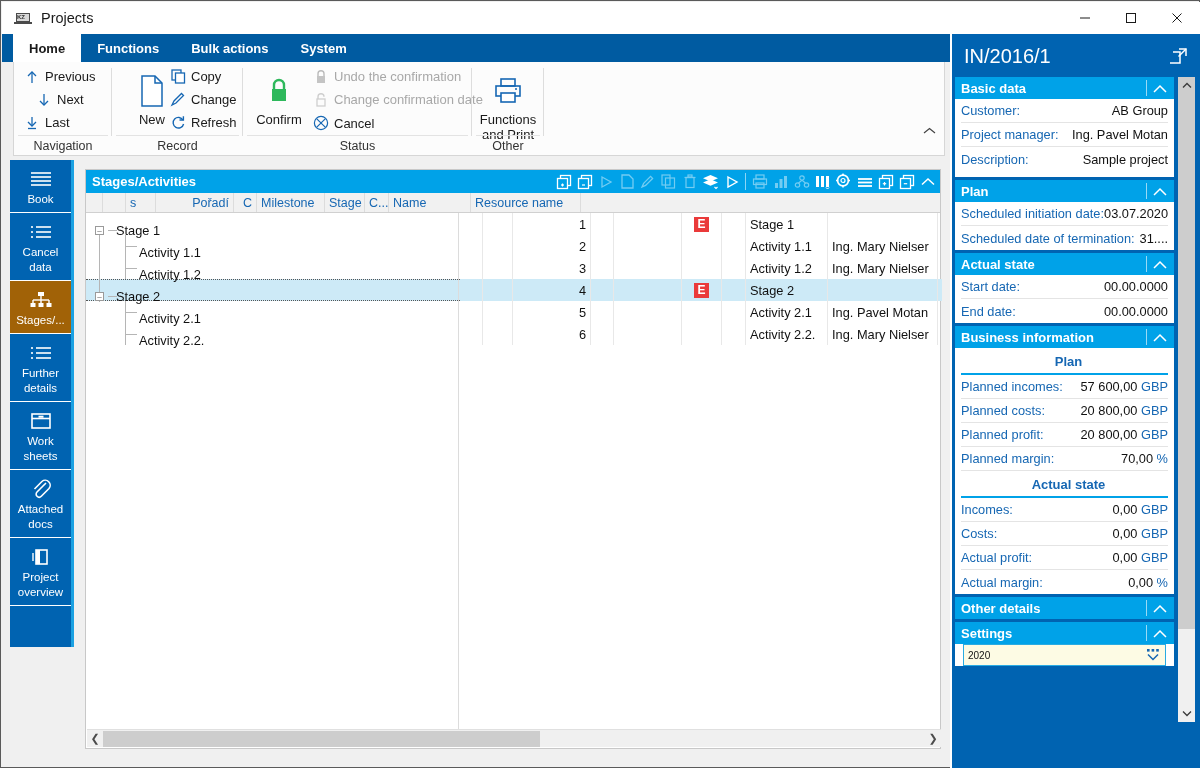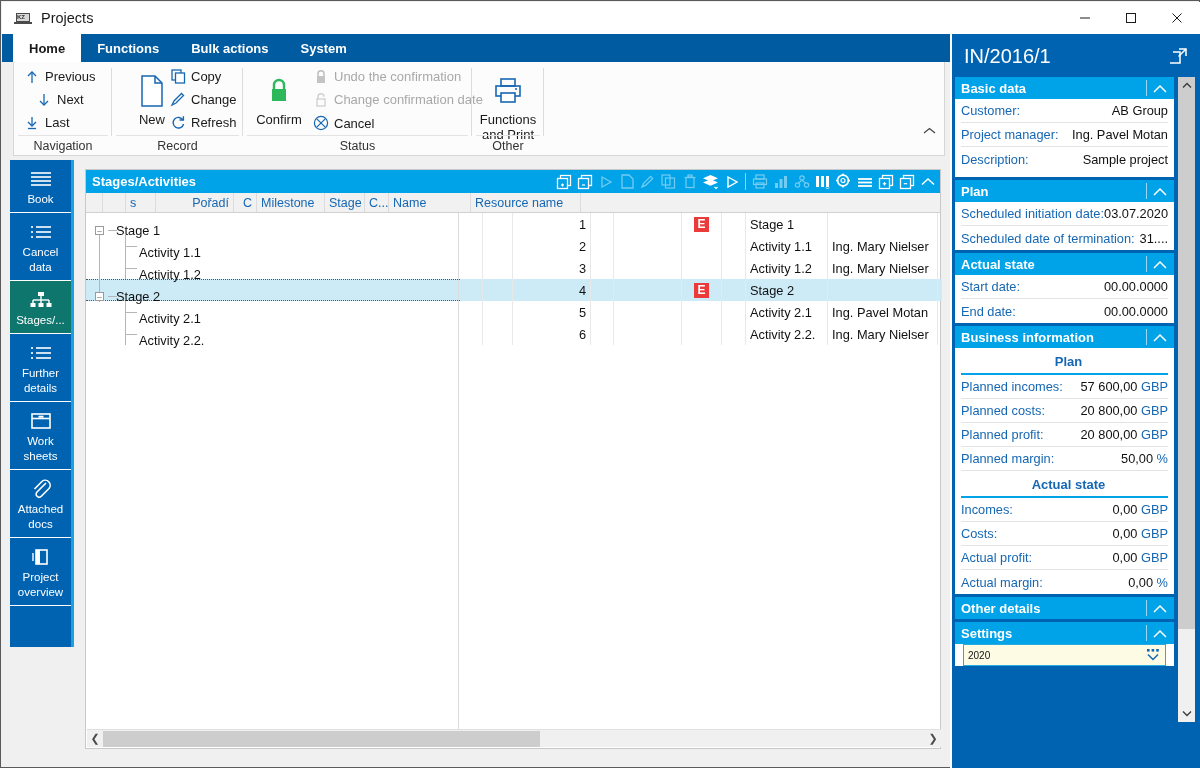--- a/index.html
+++ b/index.html
@@ -100,21 +100,21 @@
     position: absolute; left: 9px; top: 159px;
     width: 64px; height: 487px;
     background: #0063b1;
     border-right: 3px solid #1ba1e2;
   }
   .navitem {
     width: 61px; padding-top: 7px; padding-bottom: 6px;
     background: #0063b1; color: #ffffff;
     text-align: center; border-bottom: 1.5px solid #ffffff;
   }
-  .navitem.active { background: #0f766e; }
+  .navitem.active { background: #a16207; }
   .navitem .nicon { height: 24px; display: flex; align-items: center; justify-content: center; }
   .navitem .nlabel { font-size: 11.5px; line-height: 13px; margin-top: 2px; }
 
   
   .gridpanel {
     position: absolute; left: 84px; top: 168px;
     width: 856px; height: 580px;
     background: #ffffff;
     border: 1px solid #c8c8c8;
   }
@@ -891,21 +891,21 @@
           <div class="kv">
             <span class="k">Planned costs:</span>
             <span class="v"><span>20 800,00</span> <span class="unit">GBP</span></span>
           </div>
           <div class="kv">
             <span class="k">Planned profit:</span>
             <span class="v"><span>20 800,00</span> <span class="unit">GBP</span></span>
           </div>
           <div class="kv">
             <span class="k">Planned margin:</span>
-            <span class="v"><span>50,00</span> <span class="unit">%</span></span>
+            <span class="v"><span>70,00</span> <span class="unit">%</span></span>
           </div>
 
           <div class="sub-head">Actual state</div>
           <div class="kv">
             <span class="k">Incomes:</span>
             <span class="v"><span>0,00</span> <span class="unit">GBP</span></span>
           </div>
           <div class="kv">
             <span class="k">Costs:</span>
             <span class="v"><span>0,00</span> <span class="unit">GBP</span></span>

